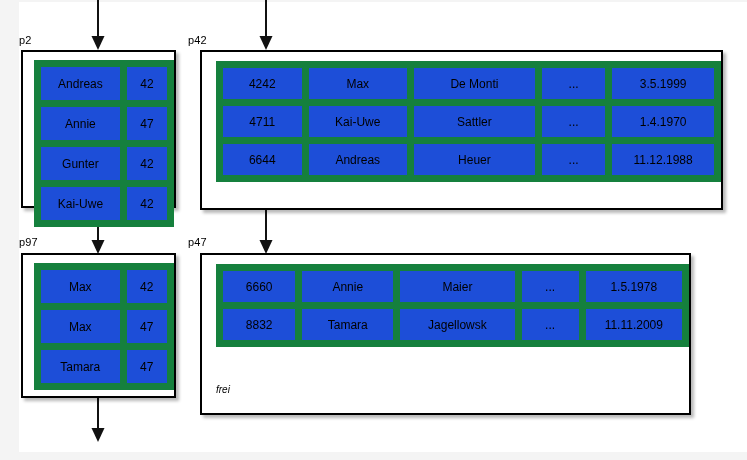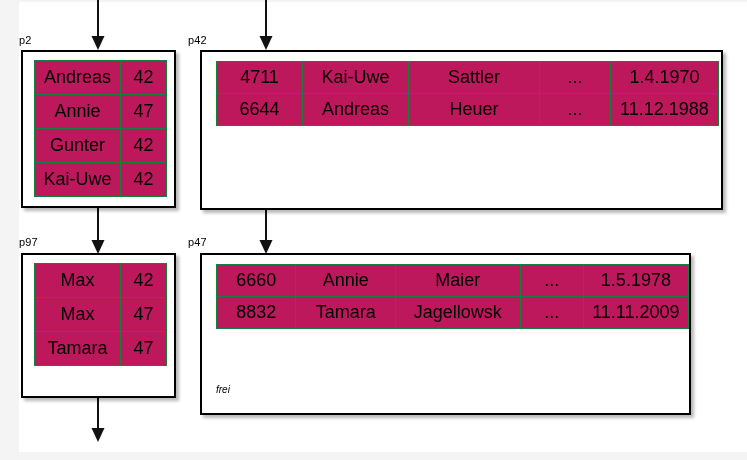--- a/index.html
+++ b/index.html
@@ -43,27 +43,27 @@
     box-shadow: 3px 3px 3px rgba(0,0,0,0.28);
   }
 
   .tbl {
     position: absolute;
     border-collapse: collapse;
     table-layout: fixed;
     background: #fff;
   }
   .tbl td {
-    border: 1px solid #15803d;
+    border: 7px solid #15803d;
     text-align: center;
     vertical-align: middle;
-    font-size: 18px;
+    font-size: 12px;
     padding: 0;
     white-space: nowrap;
-    background: #be185d;
+    background: #1d4ed8;
   }
 
   
   .idx-tbl td { height: 33px; }
   .idx-tbl td.k { width: 85px; }
   .idx-tbl td.v { width: 45px; }
 
   
   .data-tbl td { height: 31px; }
   .data-tbl td.c0 { width: 85px; }
@@ -149,20 +149,27 @@
         </tr>
       </tbody>
     </table>
   </div>
 
   <div class="page-label" style="left:188px; top:35px;">p42</div>
   <div class="page-box" style="left:200px; top:50px; width:523px; height:160px;">
     <table class="data-tbl tbl" style="left:14px; top:9px;">
       <tbody>
         <tr>
+          <td class="c0">4242</td>
+          <td class="c1">Max</td>
+          <td class="c2">De Monti</td>
+          <td class="c3">...</td>
+          <td class="c4">3.5.1999</td>
+        </tr>
+        <tr>
           <td class="c0">4711</td>
           <td class="c1">Kai-Uwe</td>
           <td class="c2">Sattler</td>
           <td class="c3">...</td>
           <td class="c4">1.4.1970</td>
         </tr>
         <tr>
           <td class="c0">6644</td>
           <td class="c1">Andreas</td>
           <td class="c2">Heuer</td>

